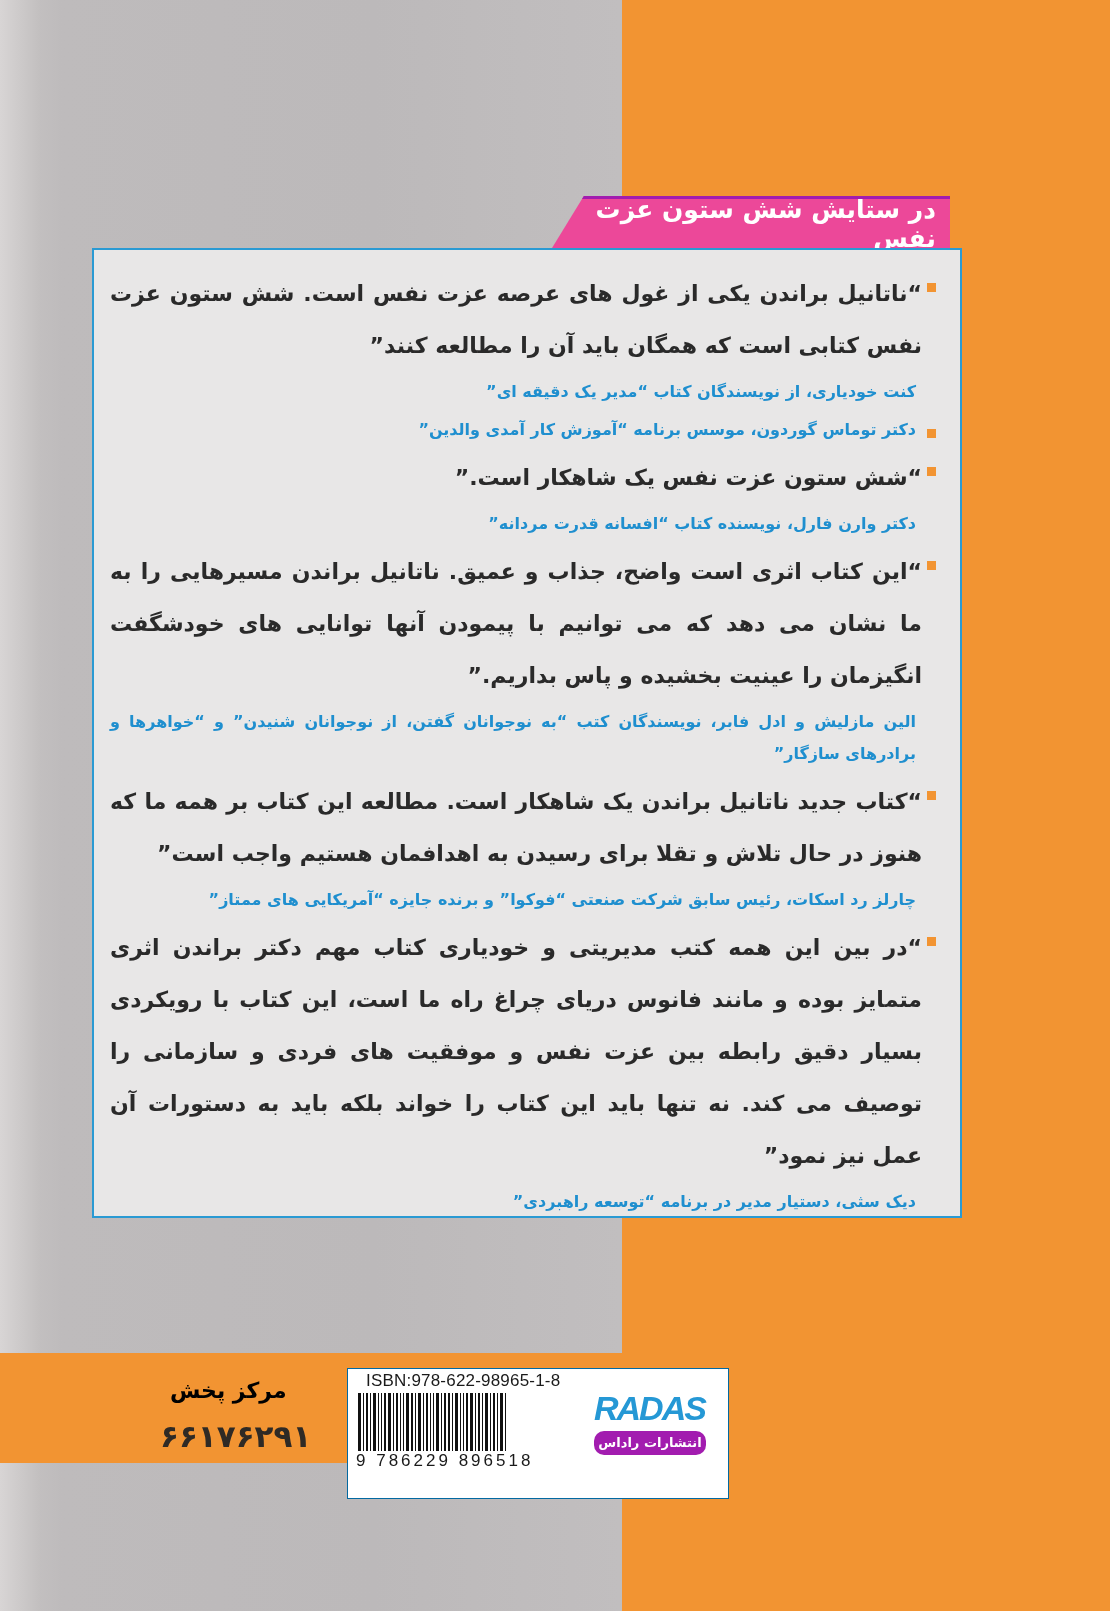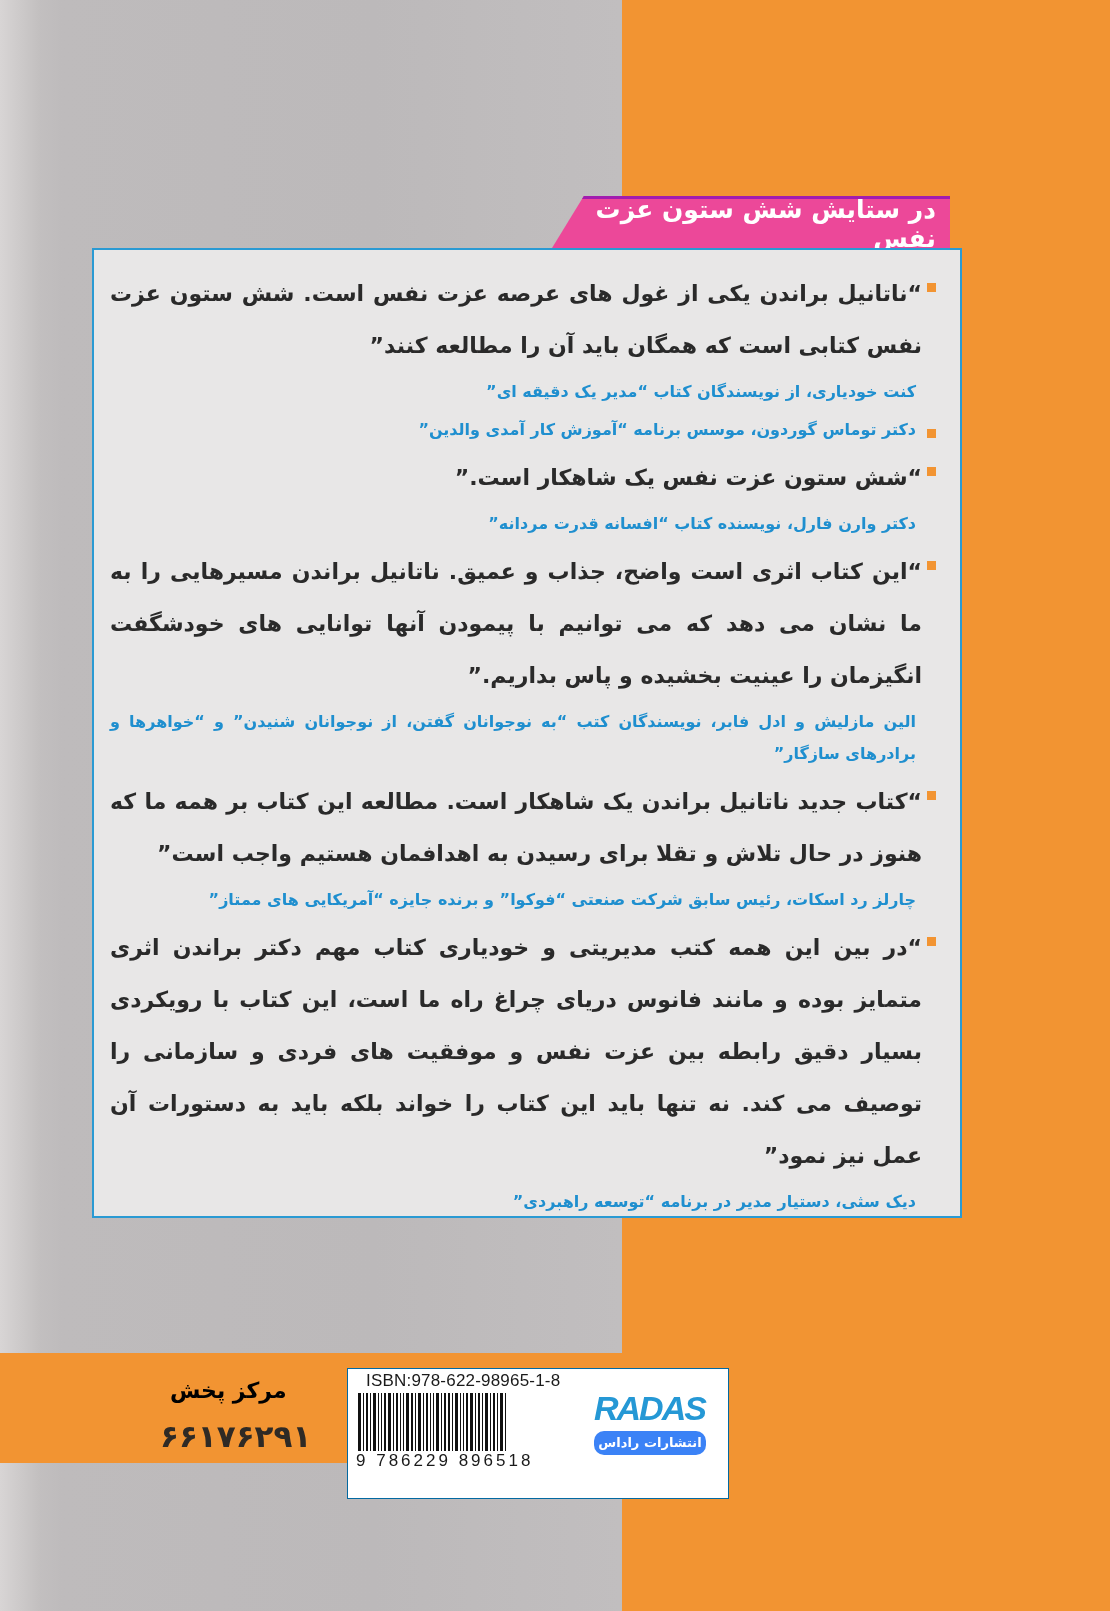--- a/index.html
+++ b/index.html
@@ -87,21 +87,21 @@
   .logo {
     position:absolute; left:232px; top:20px; width:140px; height:72px;
   }
   .logo-word {
     position:absolute; left:14px; top:0; font-size:34px; font-weight:bold;
     color:#2598d5; font-family:"Liberation Sans", sans-serif; letter-spacing:-2px;
     font-style:italic;
   }
   .logo-sub {
     position:absolute; left:14px; top:42px; width:112px; height:24px;
-    background:#3b82f6; border-radius:10px; color:#fff; font-size:13px;
+    background:#a21caf; border-radius:10px; color:#fff; font-size:13px;
     font-weight:bold; text-align:center; line-height:24px; direction:rtl;
   }
 </style>
 </head>
 <body>
 
 <div class="gray-left"></div>
 <div class="gray-edge"></div>
 <div class="orange-right"></div>
 

